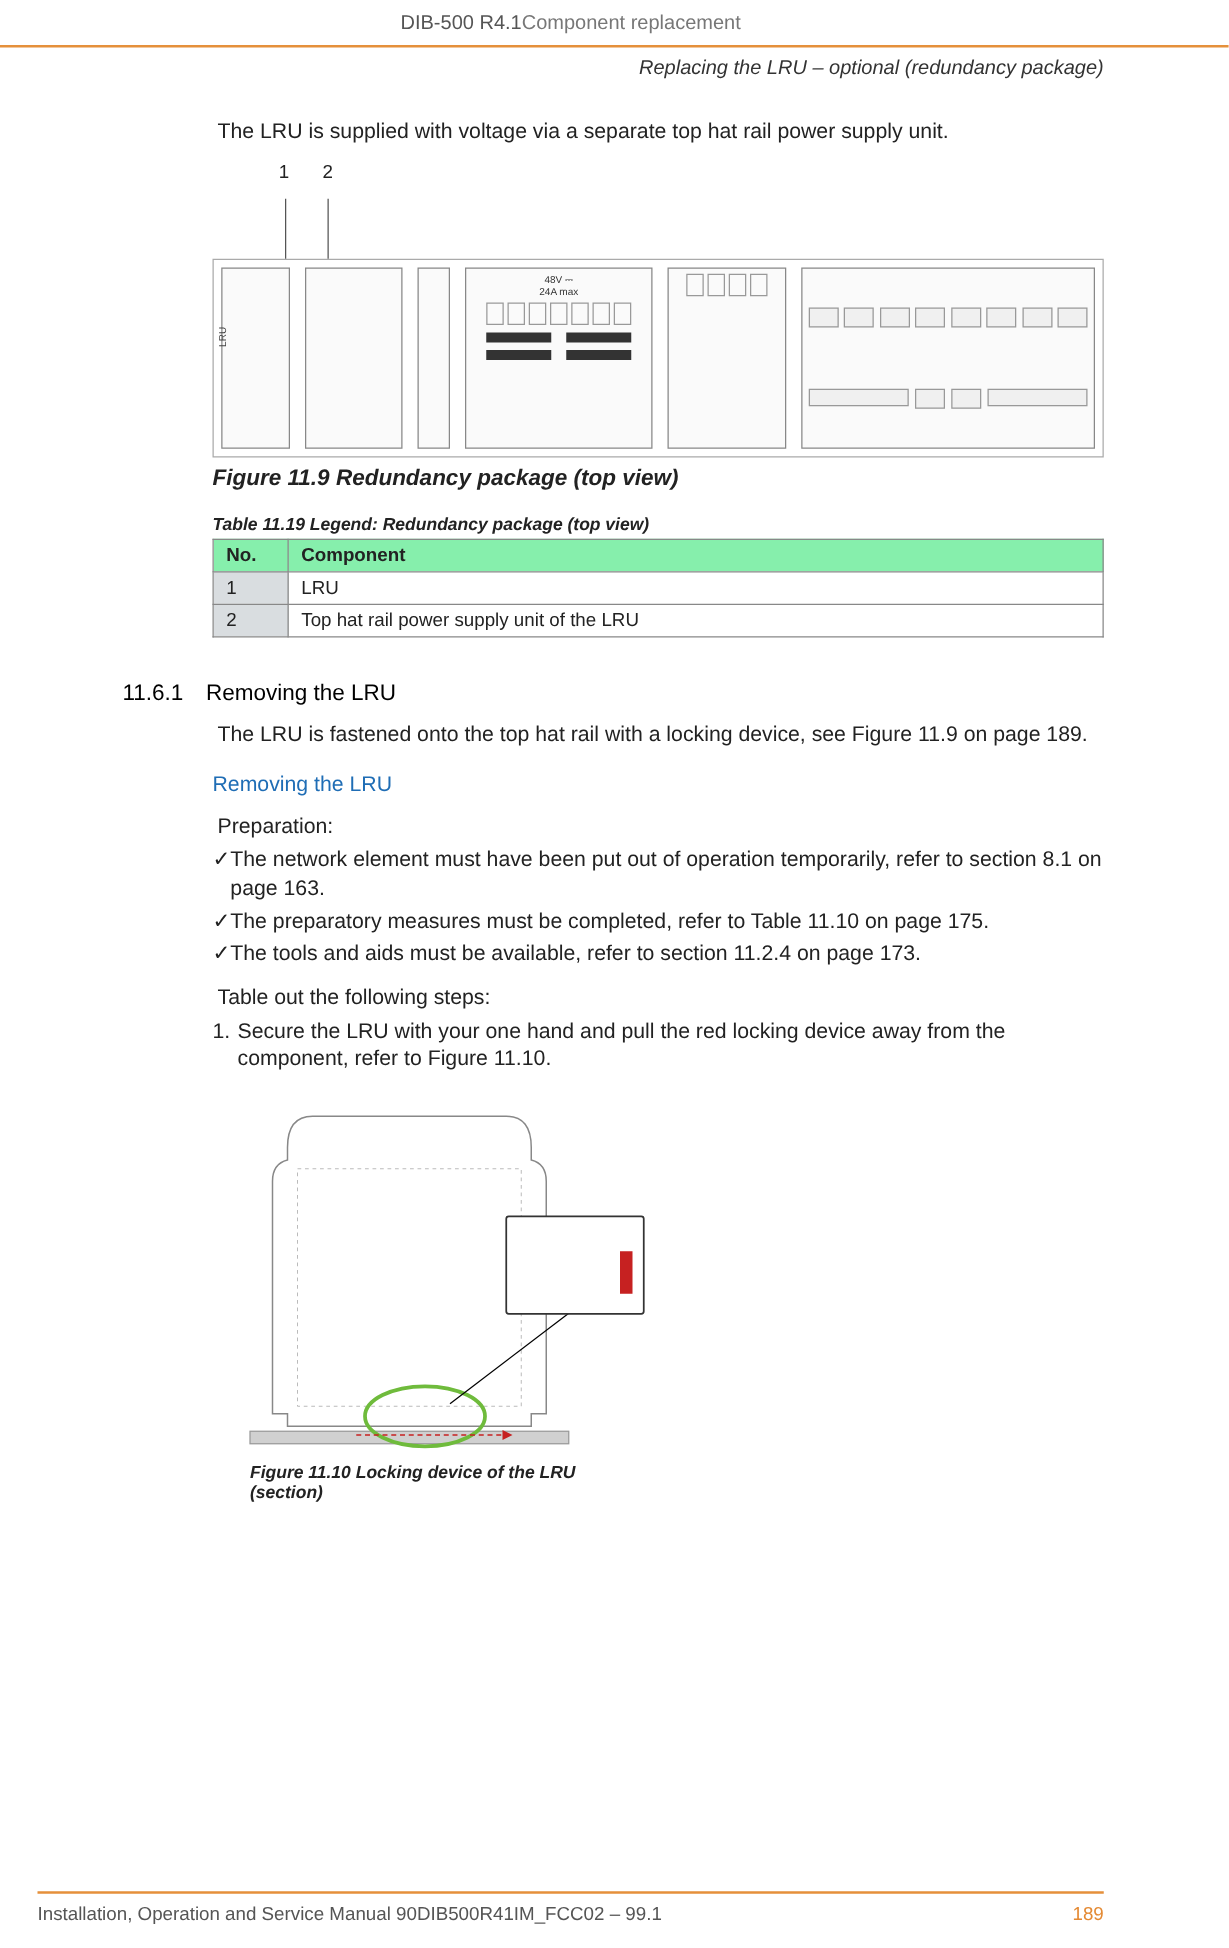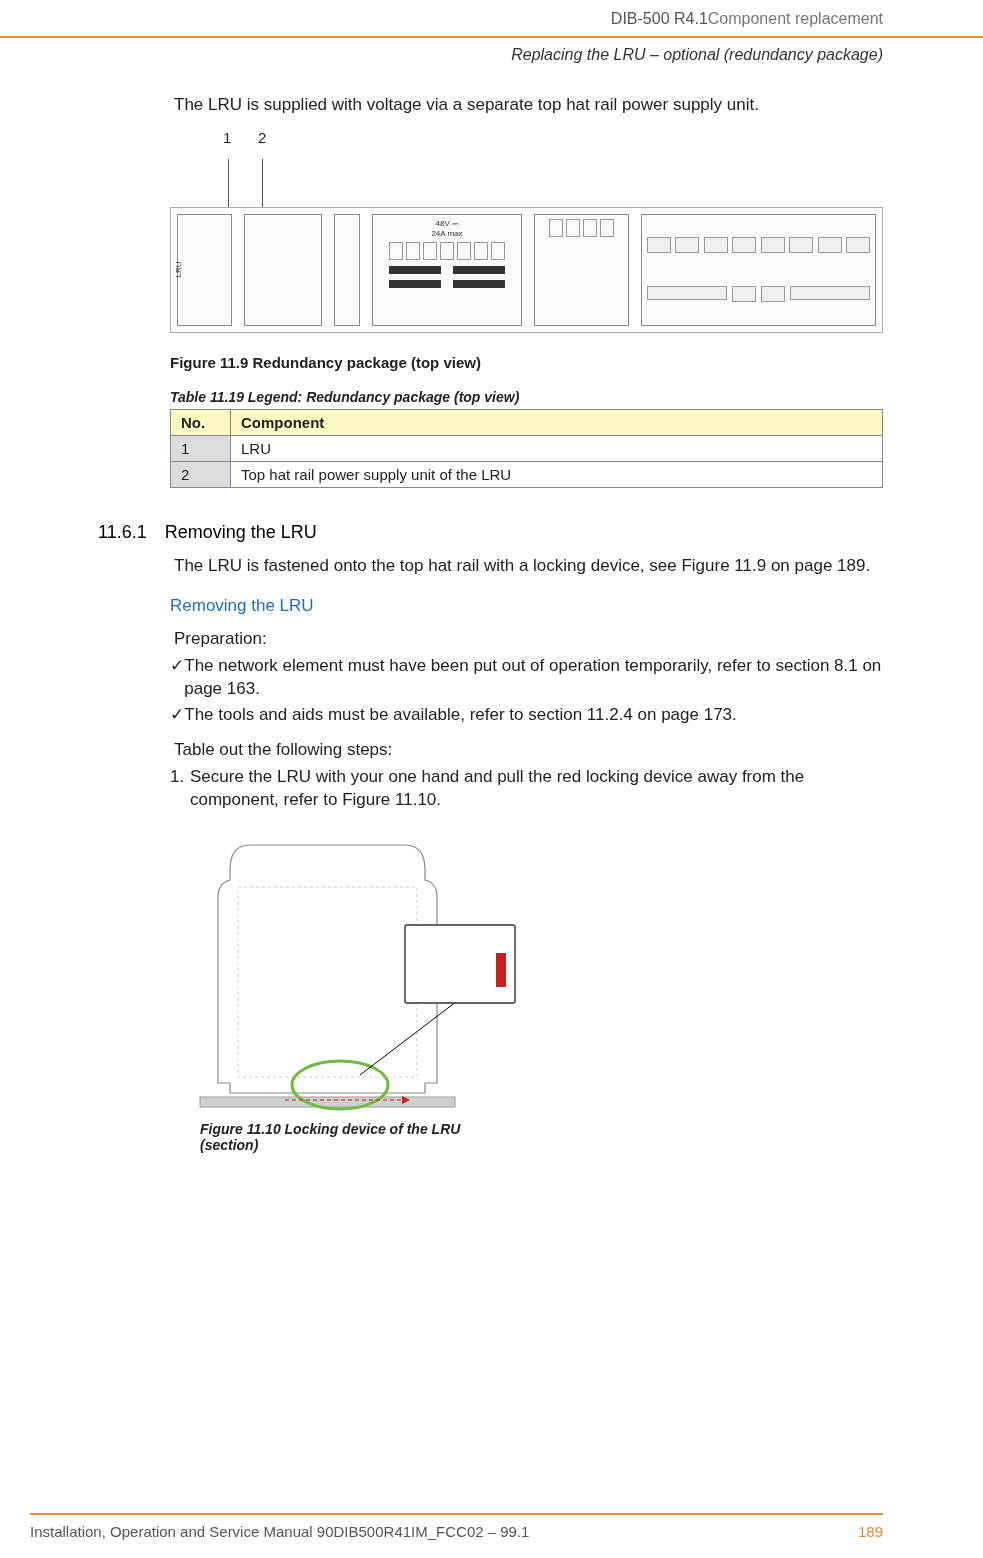--- a/index.html
+++ b/index.html
@@ -9,21 +9,21 @@
     color: #222;
     width: 983px;
     height: 1558px;
     background: #fff;
     position: relative;
     padding: 0;
   }
 
   .top-bar {
     display: flex;
-    justify-content: flex-end;
+    justify-content: center;
     align-items: flex-end;
     padding: 10px 100px 8px 30px;
     border-bottom: 2px solid #e5903b;
     font-size: 16px;
     color: #555;
   }
   .top-bar .product { color: #555; }
   .top-bar .chapter { color: #777; }
   .sub-bar {
     text-align: right;
@@ -58,21 +58,21 @@
   }
   .leader-lines .line {
     position: absolute;
     border-left: 1px solid #555;
     height: 48px;
     top: 0;
   }
   .schematic {
     border: 1px solid #aaa;
     width: 100%;
-    height: 126px;
+    height: 159px;
     background: #fff;
     display: flex;
     align-items: center;
     justify-content: flex-start;
     padding: 6px;
     gap: 12px;
   }
   .schematic .block {
     border: 1px solid #888;
     height: 100%;
@@ -103,43 +103,44 @@
   .b6 { flex: 1; display:flex; flex-direction:column; justify-content:space-around; padding:6px 4px;}
   .b6 .conn-row { display:flex; justify-content:space-around; gap:3px;}
   .b6 .conn-row .port { width:24px; height:16px; border:1px solid #999; background:#f0f0f0;}
   .b6 .conn-row .wide { width:80px; height:14px; border:1px solid #999; background:#f0f0f0;}
   .b4 .slot-row, .b5 .slot-row { display:flex; justify-content:center; gap:3px; margin-top:4px;}
   .b4 .slot, .b5 .slot { width:14px; height:18px; border:1px solid #999;}
   .b4 .bar-row { display:flex; justify-content:center; gap:12px; margin-top:6px;}
   .b4 .bar { width:52px; height:8px; background:#333;}
 
   .fig-caption {
+    font-style: italic;
     font-weight: bold;
-    font-size: 15px;
-    margin-top: 21px;
+    font-size: 18px;
+    margin-top: 6px;
   }
   .tbl-caption {
     font-style: italic;
     font-weight: bold;
     font-size: 14px;
     margin-top: 18px;
     margin-bottom: 4px;
   }
 
   table {
     border-collapse: collapse;
     width: 100%;
     font-size: 15px;
   }
   th, td {
     border: 1px solid #888;
     padding: 4px 10px;
     text-align: left;
   }
-  th { background: #fef9c3; }
+  th { background: #86efac; }
   td.no-cell { background: #d9dde0; font-weight: normal; width: 60px; }
 
   h2.section {
     font-size: 18px;
     font-weight: normal;
     margin-top: 34px;
     margin-left: -72px;
     display: flex;
     gap: 18px;
     color: #000;
@@ -310,20 +311,24 @@
   <div class="sub-head">Removing the LRU</div>
 
   <p style="margin-bottom:4px">Preparation:</p>
   <ul class="check-list">
     <li>
         <span class="mark"></span>
         <span>The network element must have been put out of operation temporarily, refer to section 8.1 on page 163.</span>
       </li>
     <li>
         <span class="mark"></span>
+        <span>The preparatory measures must be completed, refer to Table 11.10 on page 175.</span>
+      </li>
+    <li>
+        <span class="mark"></span>
         <span>The tools and aids must be available, refer to section 11.2.4 on page 173.</span>
       </li>
   </ul>
 
   <p style="margin-top:12px; margin-bottom:4px">Table out the following steps:</p>
   <ol class="num-list">
     <li>
         <span class="mark">1.</span>
         <span>Secure the LRU with your one hand and pull the red locking device away from the component, refer to Figure 11.10.</span>
       </li>

